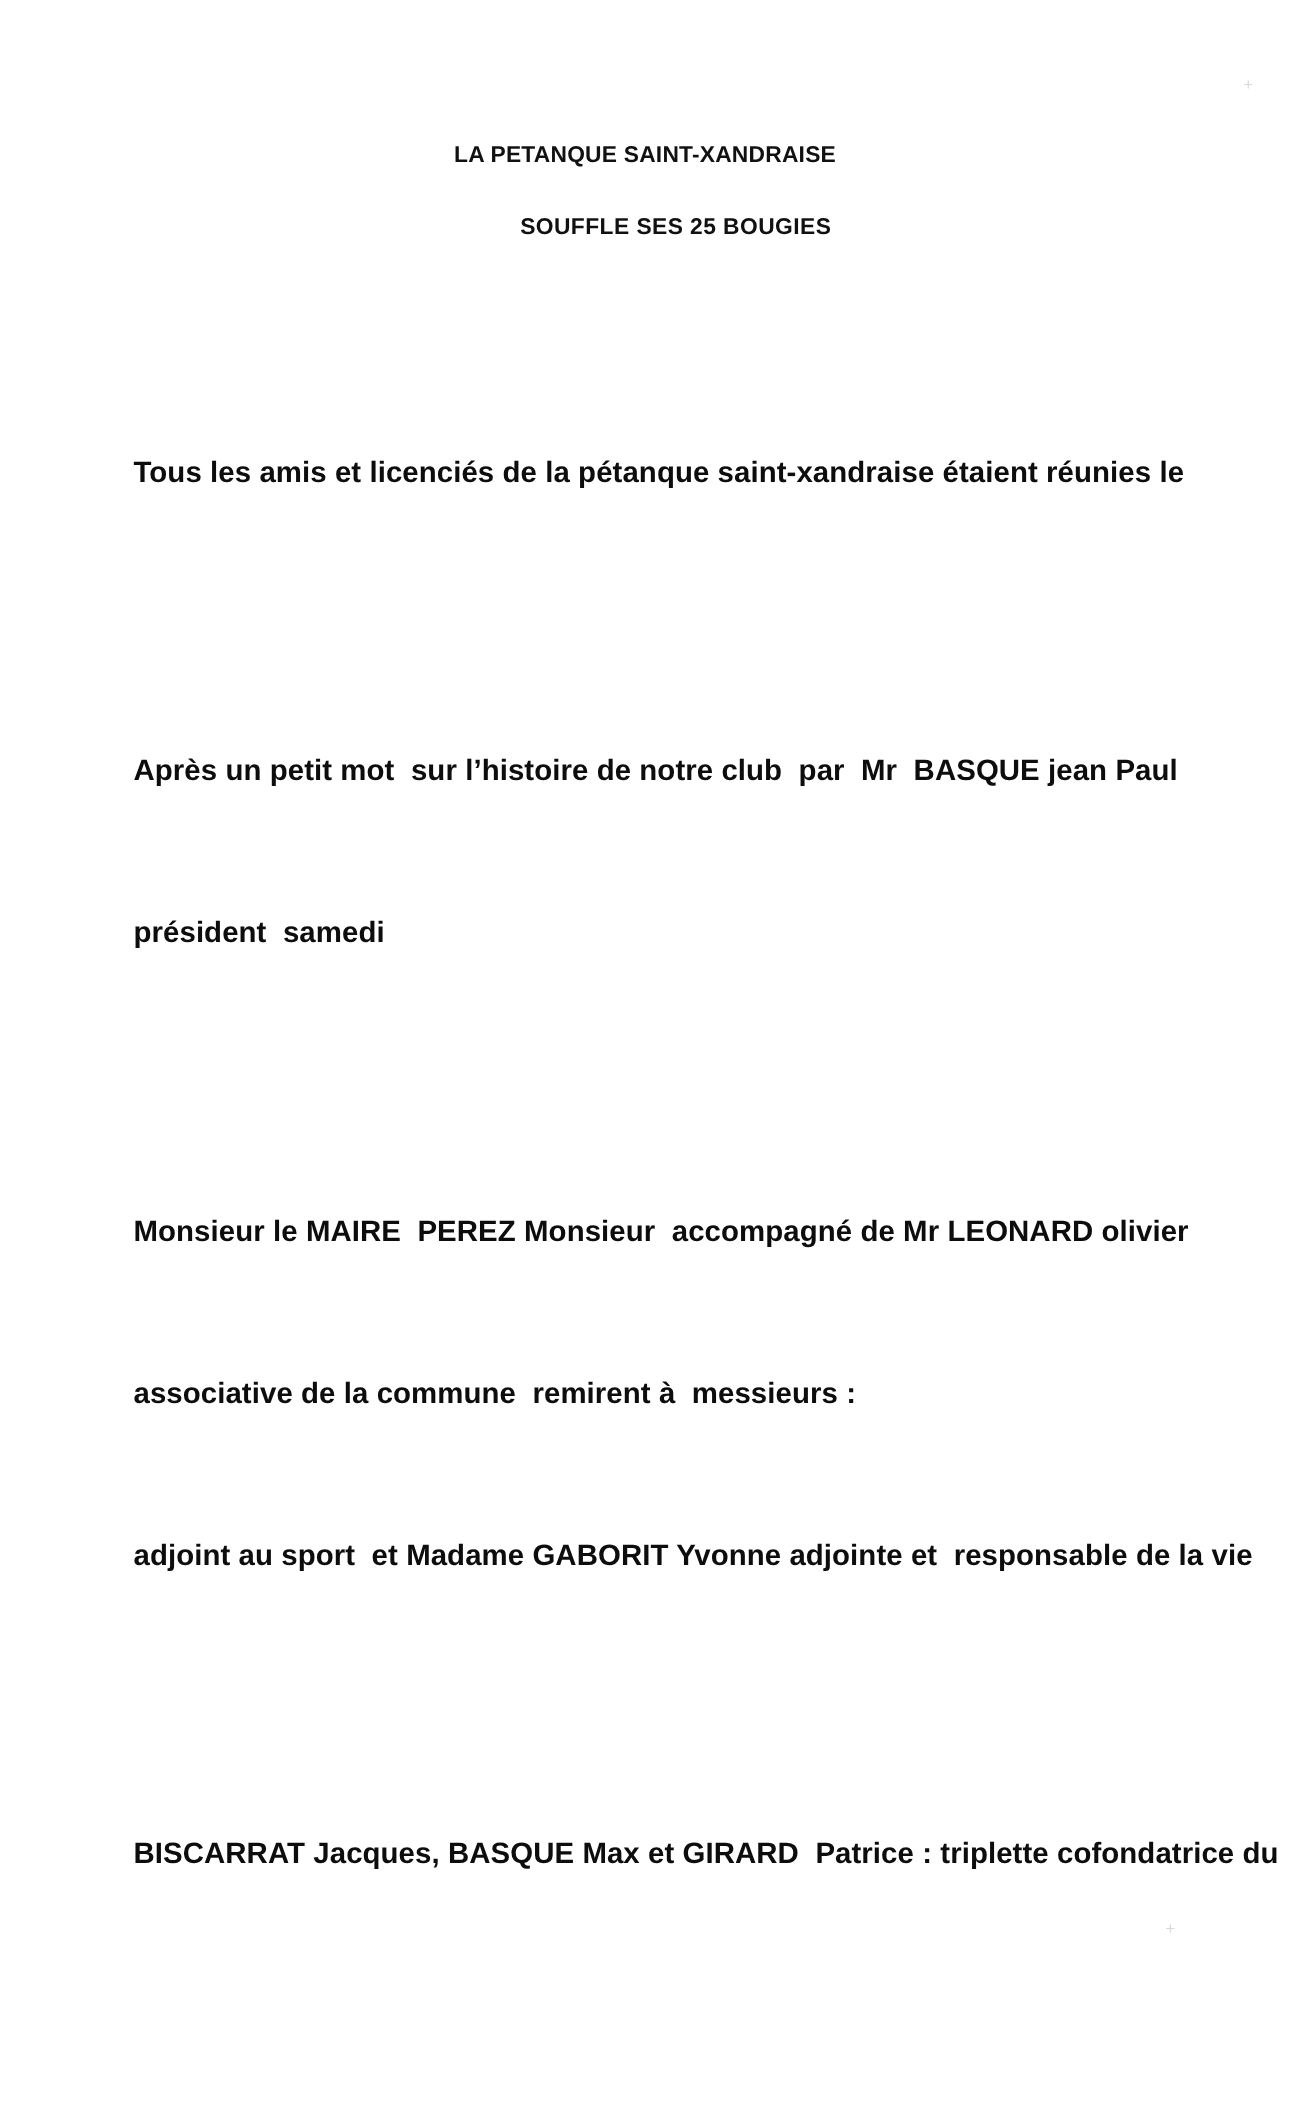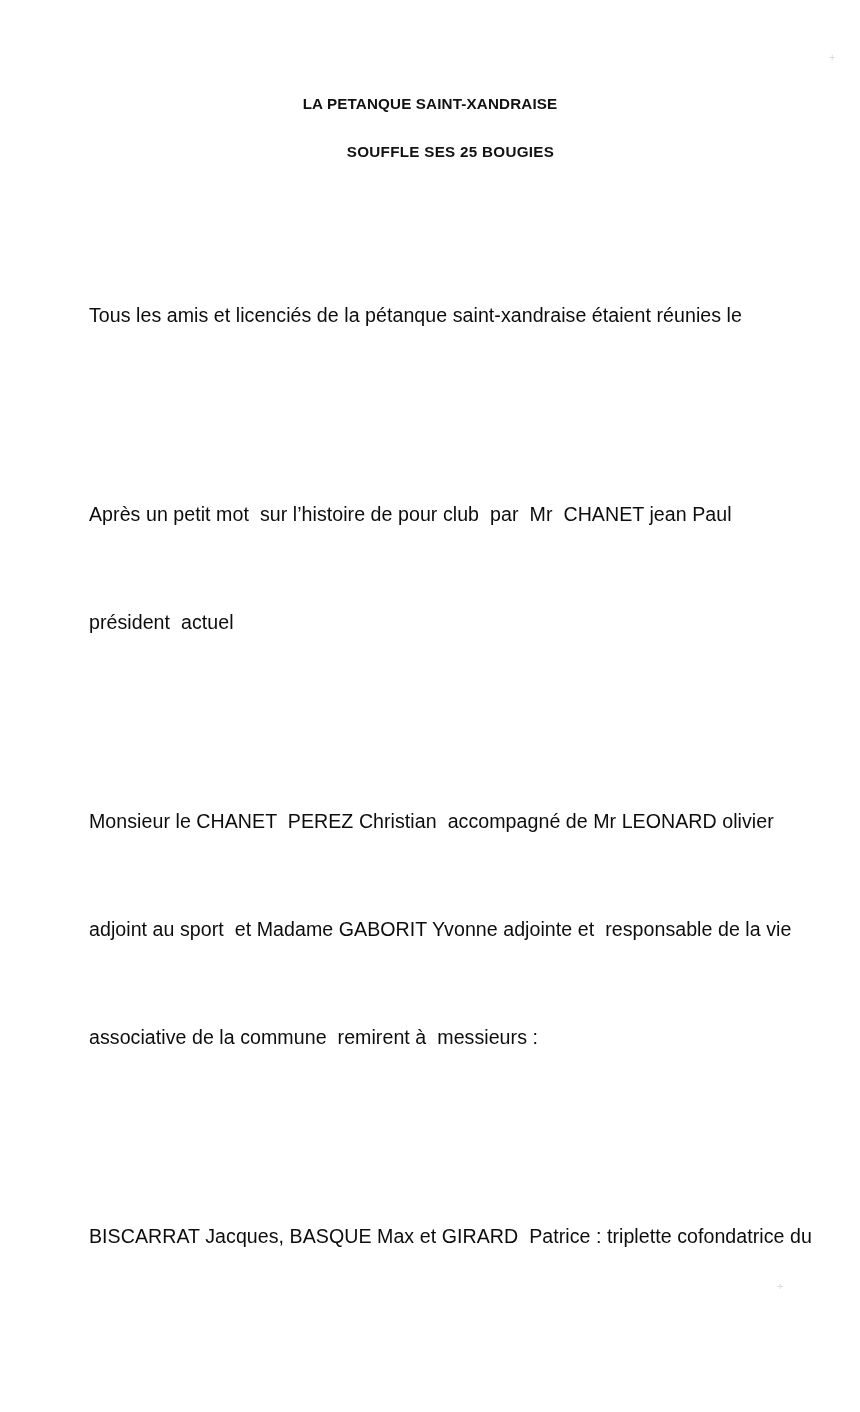--- a/index.html
+++ b/index.html
@@ -62,21 +62,21 @@
     left: 89px;
     top: 225px;
     width: 770px;
   }
 
   .para {
     font-size: 19.6px;
     line-height: 36px;
     margin: 0 0 19px 0;
     color: #0d0d0d;
-    font-weight: 400;
+    font-weight: 700;
     letter-spacing: 0.05px;
     white-space: pre-wrap;
   }
   .para:last-child { margin-bottom: 0; }
 
   
   .para .ln { display: block; }
 </style>
 </head>
 <body>
@@ -91,28 +91,28 @@
     <div class="heading h-sub">SOUFFLE SES  25 BOUGIES</div>
   </div>
 
   <div class="body-block">
 
     <p class="para">
       <span class="ln">Tous les amis et licenciés de la pétanque saint-xandraise étaient réunies le</span>
     </p>
 
     <p class="para">
-      <span class="ln">Après un petit mot  sur l’histoire de pour club  par  Mr  CHANET jean Paul</span>
-      <span class="ln">président  actuel</span>
+      <span class="ln">Après un petit mot  sur l’histoire de notre club  par  Mr  BASQUE jean Paul</span>
+      <span class="ln">président  samedi</span>
     </p>
 
     <p class="para">
-      <span class="ln">Monsieur le CHANET  PEREZ Christian  accompagné de Mr LEONARD olivier</span>
+      <span class="ln">Monsieur le MAIRE  PEREZ Monsieur  accompagné de Mr LEONARD olivier</span>
+      <span class="ln">associative de la commune  remirent à  messieurs :</span>
       <span class="ln">adjoint au sport  et Madame GABORIT Yvonne adjointe et  responsable de la vie</span>
-      <span class="ln">associative de la commune  remirent à  messieurs :</span>
     </p>
 
     <p class="para">
       <span class="ln">BISCARRAT Jacques, BASQUE Max et GIRARD  Patrice : triplette cofondatrice du</span>
       
       
       
     </p>
 
   </div>

